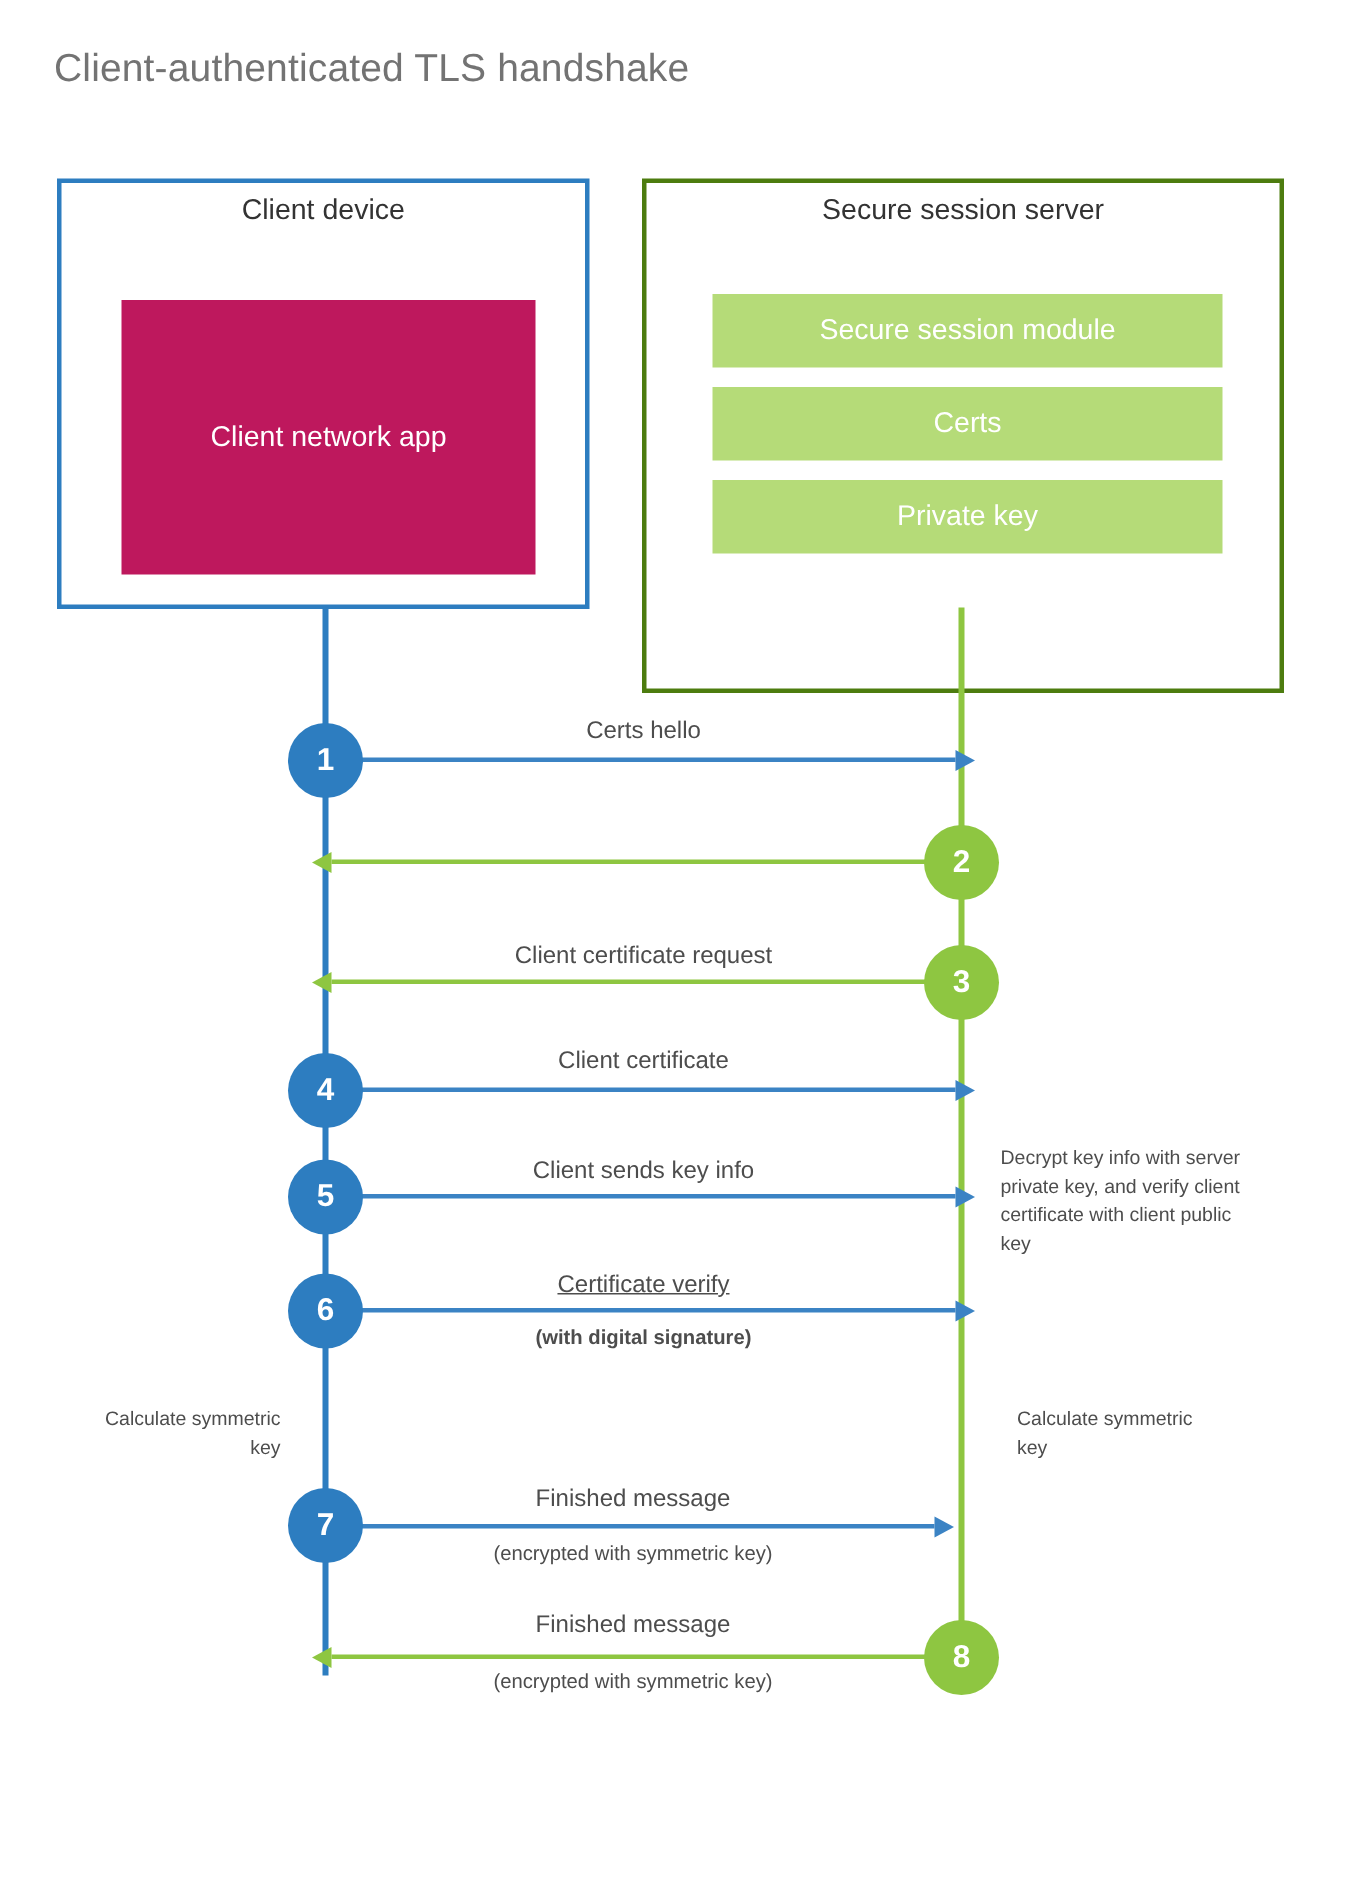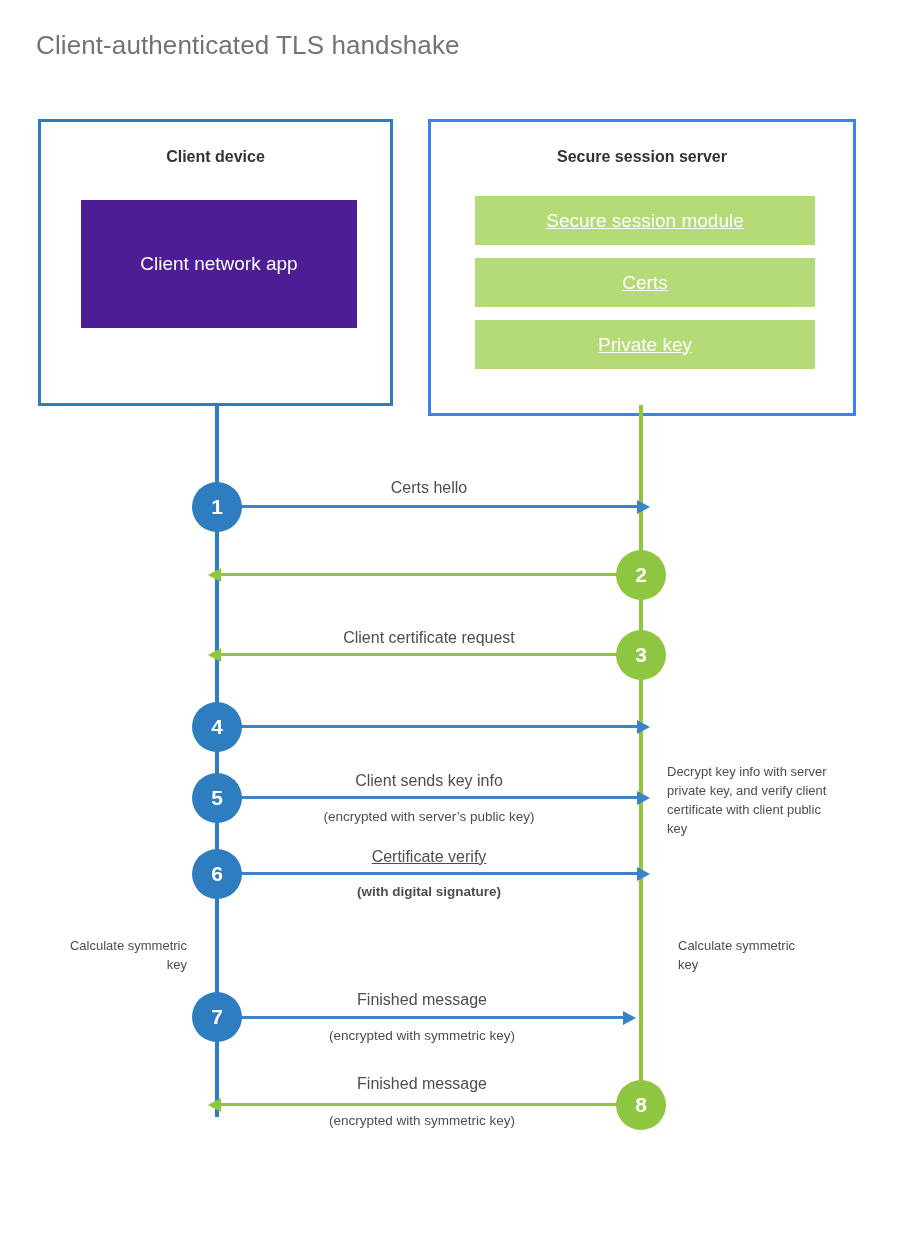--- a/index.html
+++ b/index.html
@@ -11,40 +11,40 @@
   #diagram{position:absolute;left:0;top:0;width:900px;height:1256px;}
 
   .page-title{
     position:absolute;left:36px;top:30px;
     font-size:26px;font-weight:300;color:#737373;
     letter-spacing:0.1px;white-space:nowrap;
   }
 
   .node-box{position:absolute;background:#ffffff;box-sizing:border-box;}
   .node-box.client{left:38px;top:119px;width:355px;height:287px;border:3px solid #2d7dc0;}
-  .node-box.server{left:428px;top:119px;width:428px;height:297px;border:3px solid #3b82f6;}
+  .node-box.server{left:428px;top:119px;width:428px;height:343px;border:3px solid #4d7c0f;}
 
   .node-title{
-    position:absolute;left:0;right:0;top:26px;text-align:center;
-    font-size:16px;font-weight:bold;color:#333333;
+    position:absolute;left:0;right:0;top:8px;text-align:center;
+    font-size:19px;font-weight:normal;color:#333333;
   }
 
   .client-app{
-    position:absolute;left:40px;top:78px;width:276px;height:128px;
-    background:#4c1d95;color:#ffffff;font-size:19px;font-weight:300;
+    position:absolute;left:40px;top:78px;width:276px;height:183px;
+    background:#be185d;color:#ffffff;font-size:19px;font-weight:300;
     display:flex;align-items:center;justify-content:center;text-align:center;
     line-height:1.32;
   }
 
   .server-bars{position:absolute;left:44px;top:74px;width:340px;}
   .server-bar{
     height:49px;background:#b5db78;color:#ffffff;
     font-size:19px;font-weight:300;
     display:flex;align-items:center;justify-content:center;
-    margin-bottom:13px;text-align:center;text-decoration:underline;
+    margin-bottom:13px;text-align:center;
   }
 
   .lifeline{position:absolute;width:4px;}
   .lifeline.client{left:215px;top:405px;height:712px;background:#2d7dc0;}
   .lifeline.server{left:639px;top:405px;height:700px;background:#8ec641;}
 
   .step-circle{
     position:absolute;width:50px;height:50px;border-radius:50%;
     display:flex;align-items:center;justify-content:center;
     color:#ffffff;font-size:21px;font-weight:bold;z-index:5;
@@ -113,30 +113,30 @@
     <span class="head" style="left:-13px;"></span>
   </div>
   <div class="step-circle green" style="left:616px;top:550px;">2</div>
 
   <div class="msg-label" style="left:217px;top:629px;width:424px;">Client certificate request</div>
   <div class="arrow green rtl" style="left:221px;top:653px;width:420px;">
     <span class="head" style="left:-13px;"></span>
   </div>
   <div class="step-circle green" style="left:616px;top:630px;">3</div>
 
+  <div class="msg-label" style="left:217px;top:699px;width:424px;">Client certificate</div>
   <div class="arrow blue" style="left:217px;top:725px;width:420px;">
     <span class="head" style="right:-13px;"></span>
   </div>
   <div class="step-circle blue" style="left:192px;top:702px;">4</div>
 
   <div class="msg-label" style="left:217px;top:772px;width:424px;">Client sends key info</div>
   <div class="arrow blue" style="left:217px;top:796px;width:420px;">
     <span class="head" style="right:-13px;"></span>
   </div>
-  <div class="msg-sublabel" style="left:217px;top:809px;width:424px;">(encrypted with server’s public key)</div>
   <div class="step-circle blue" style="left:192px;top:773px;">5</div>
 
   <div class="msg-label" style="left:217px;top:848px;width:424px;text-decoration:underline;">Certificate verify</div>
   <div class="arrow blue" style="left:217px;top:872px;width:420px;">
     <span class="head" style="right:-13px;"></span>
   </div>
   <div class="msg-sublabel" style="left:217px;top:884px;width:424px;font-weight:bold;">(with digital signature)</div>
   <div class="step-circle blue" style="left:192px;top:849px;">6</div>
 
   <div class="side-note right-note" style="left:667px;top:763px;width:170px;">Decrypt key info with server private key, and verify client certificate with client public key</div>

